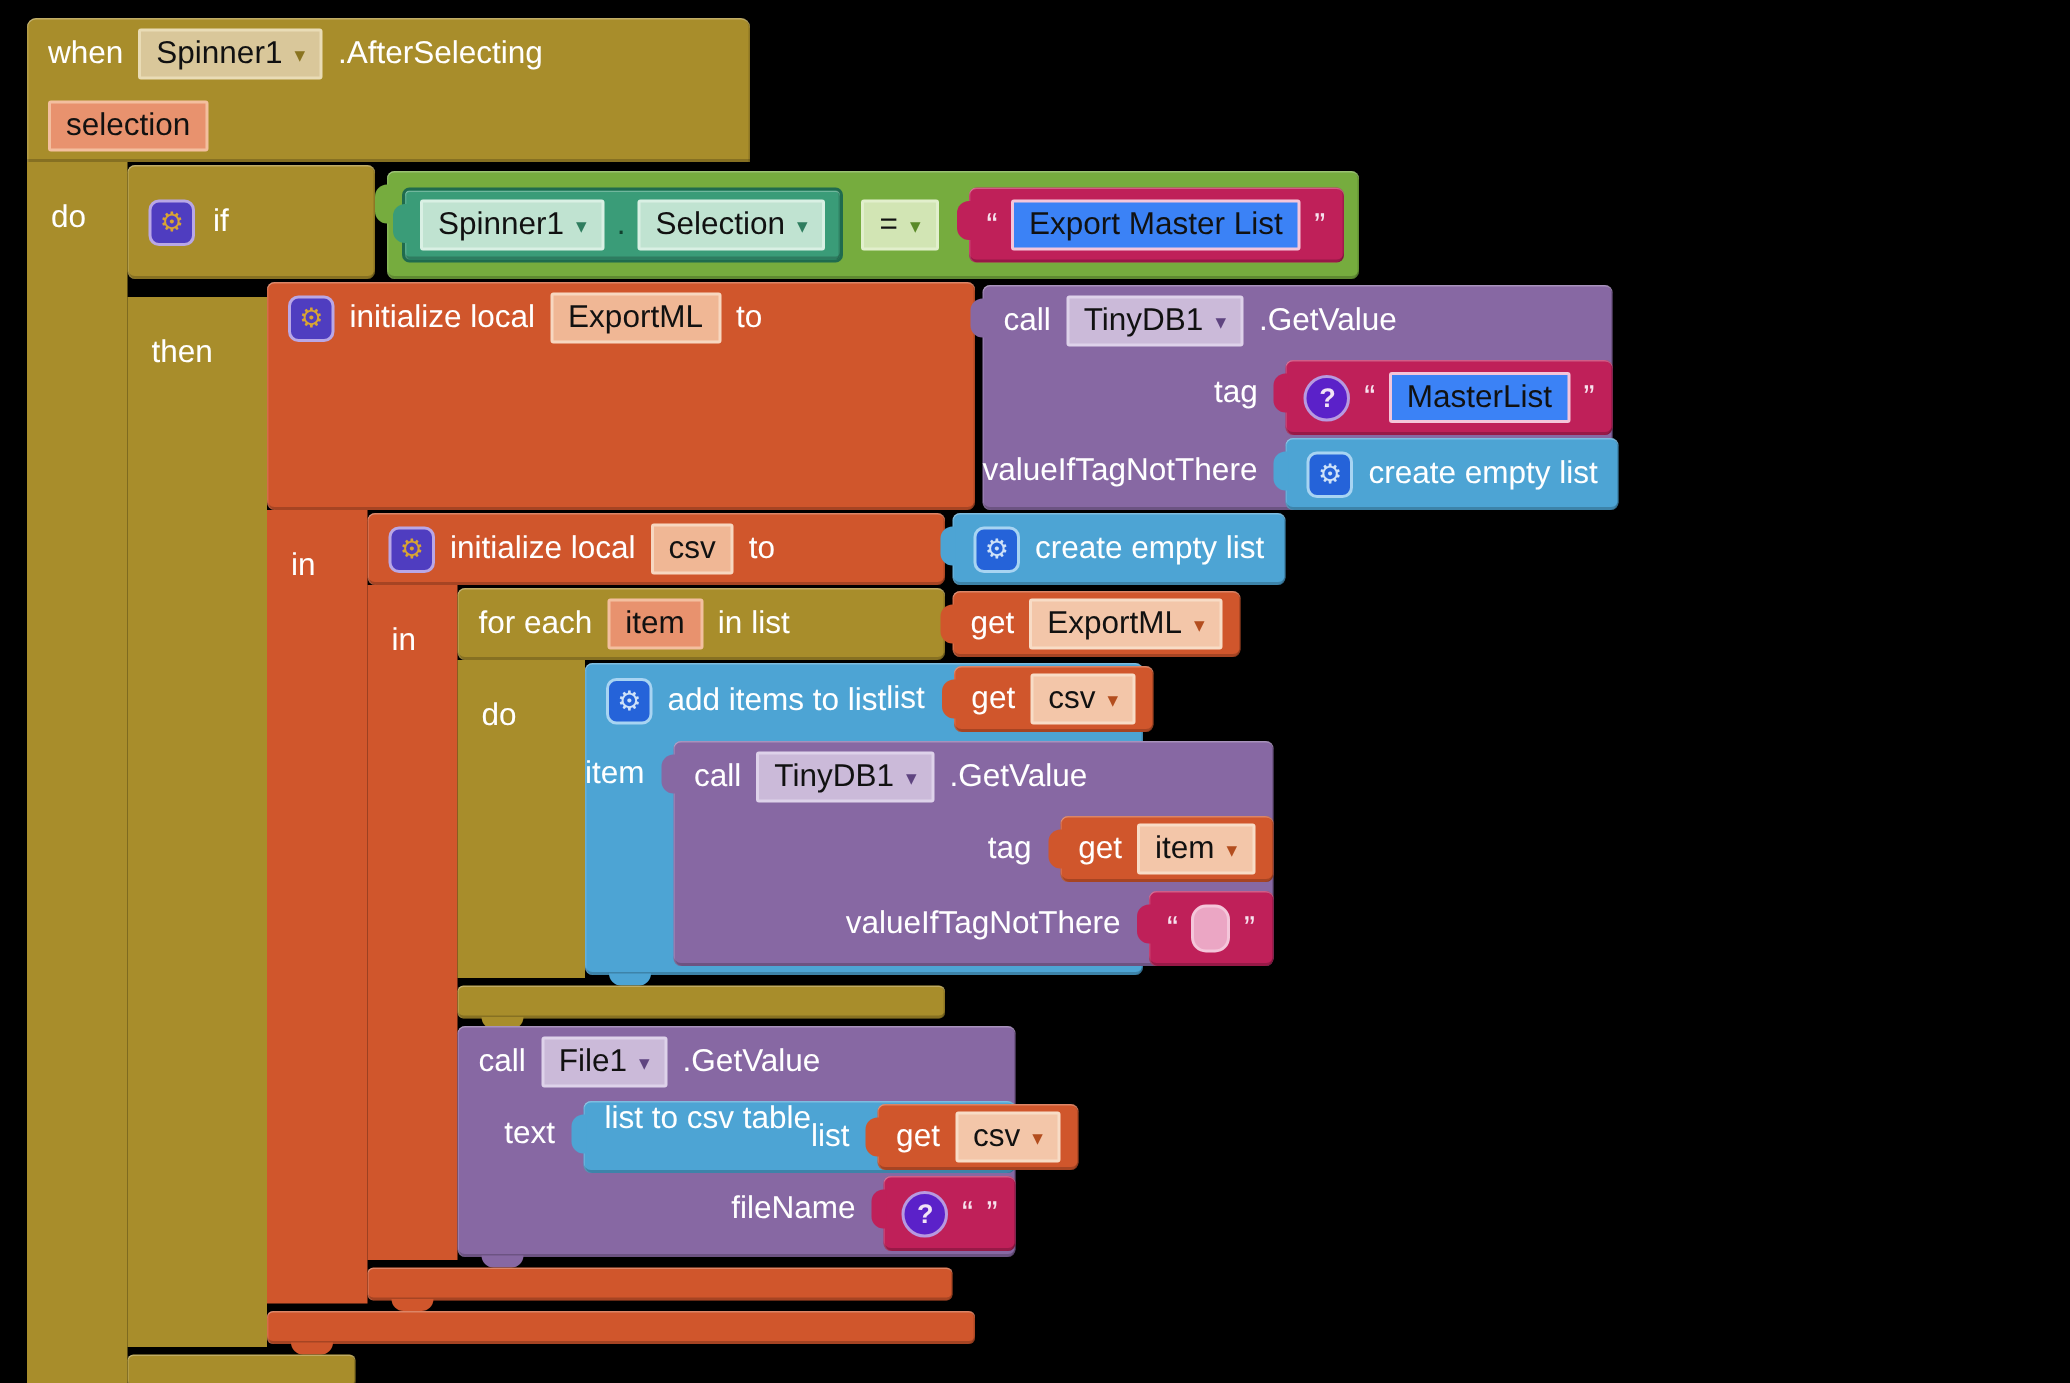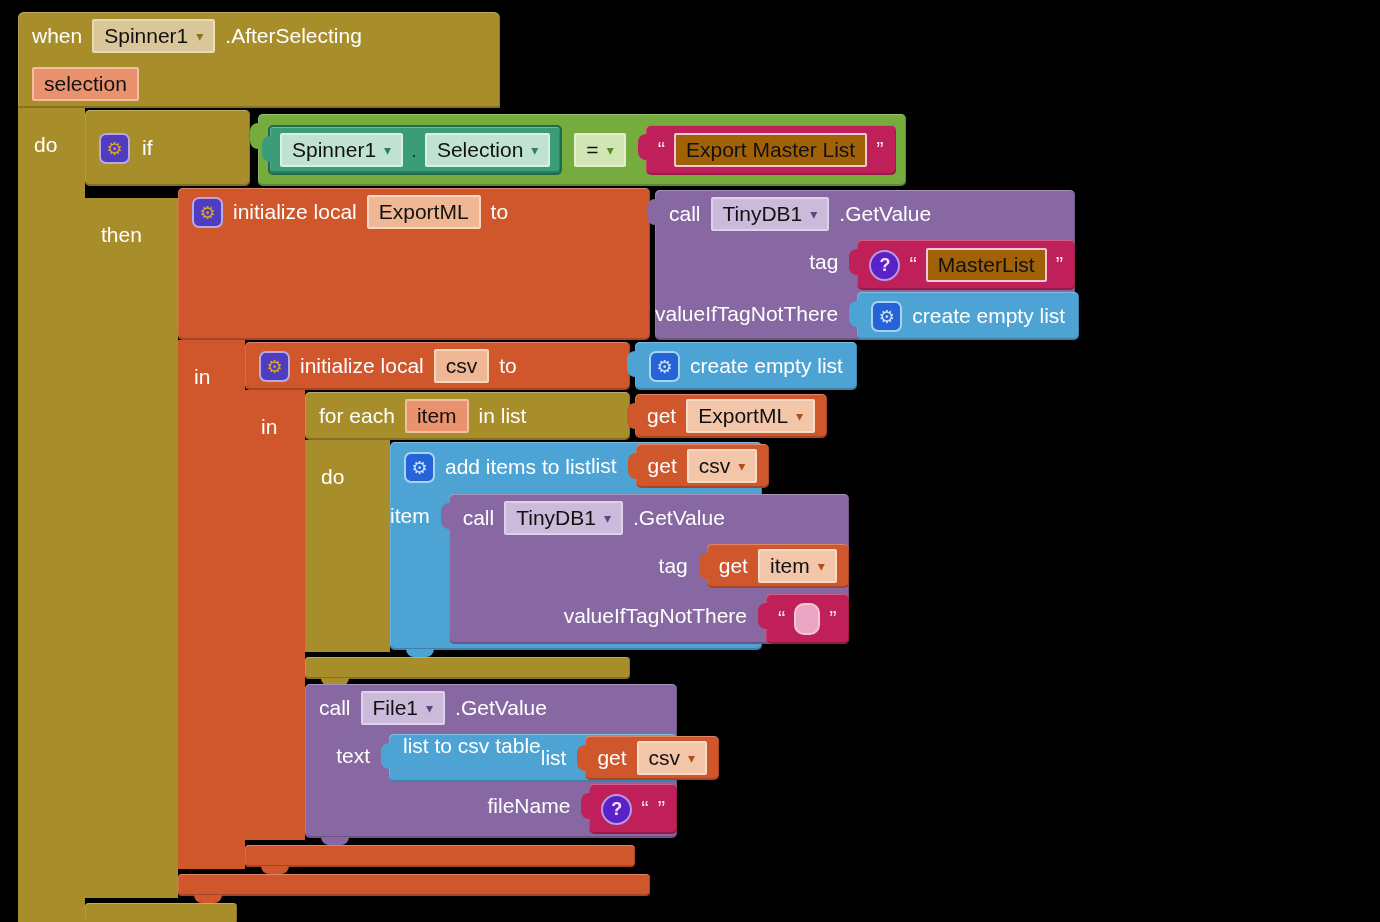--- a/index.html
+++ b/index.html
@@ -42,21 +42,21 @@
   .chip{display:inline-flex;align-items:center;gap:8px;padding:2px 10px;border-radius:2px;
         color:#111;white-space:nowrap;line-height:26px;}
   .dd{font-size:14px;}
   .chip-tan   {background:#d9c79a;border:2px solid #e9dcb6;} .chip-tan .dd{color:#8a7420;}
   .chip-salmon{background:#e8926e;border:2px solid #f3bf9f;}
   .chip-peach {background:#f0b795;border:2px solid #f7d7c0;}
   .chip-get   {background:#f3c6a9;border:2px solid #f8dcc6;} .chip-get .dd{color:#b34d1e;}
   .chip-lav   {background:#cbbad9;border:2px solid #ded2ea;} .chip-lav .dd{color:#5f4480;}
   .chip-mint  {background:#c0e3d1;border:2px solid #d9f0e4;} .chip-mint .dd{color:#2e7d5e;}
   .chip-lgr   {background:#d2e5b4;border:2px solid #e2efcc;} .chip-lgr .dd{color:#5a8a28;}
-  .chip-pinkl {background:#a16207;border:2px solid #f4c6da;}
+  .chip-pinkl {background:#3b82f6;border:2px solid #f4c6da;}
   .chip-empty {background:#eba6c4;border:2px solid #f4c6da;width:22px;height:28px;border-radius:10px;}
 
   .gear{flex:0 0 auto;width:27px;height:27px;border-radius:7px;display:flex;align-items:center;
         justify-content:center;font-family:"DejaVu Sans",sans-serif;font-size:18px;}
   .gear-ind{background:#4f3dc0;border:2px solid #b9a7e6;color:#d8a433;}
   .gear-blu{background:#2563d9;border:2px solid #a8d4f2;color:#cfe2f8;}
   .help{flex:0 0 auto;width:27px;height:27px;border-radius:50%;background:#5b21c9;
         border:2px solid #b79ae0;color:#f2e4f6;display:flex;align-items:center;justify-content:center;
         font-weight:bold;font-size:18px;}
   .q{color:#f6e3ee;font-size:22px;}

